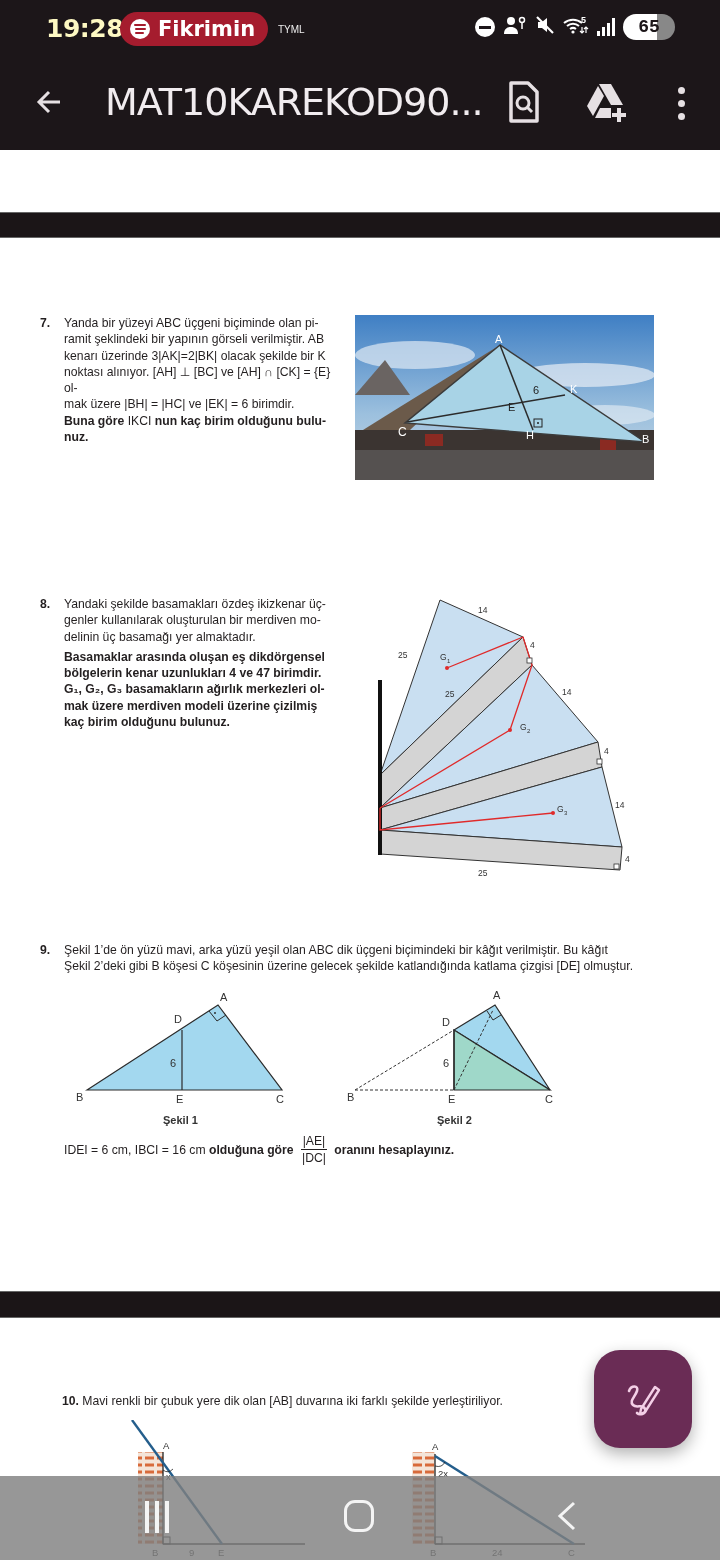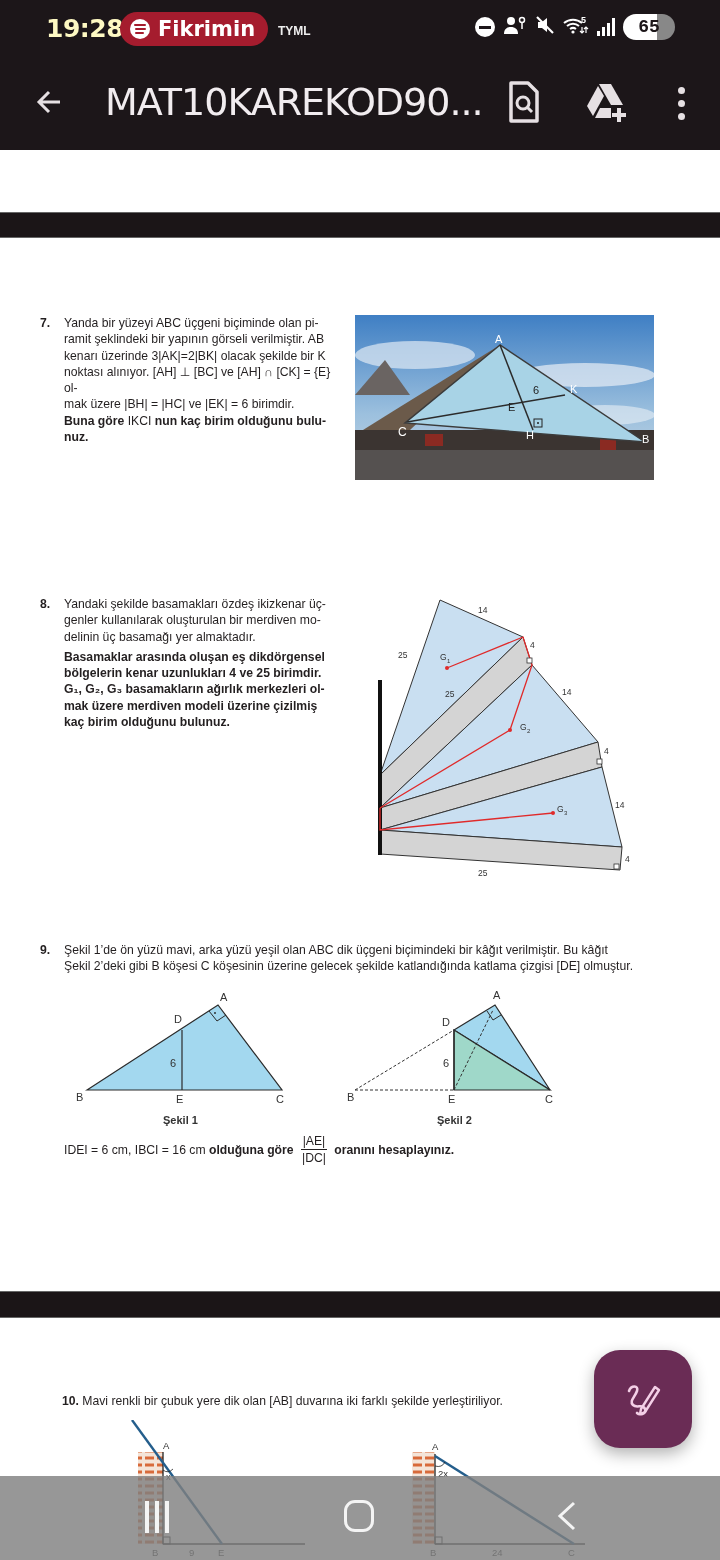--- a/index.html
+++ b/index.html
@@ -6,21 +6,21 @@
   html, body { width: 720px; height: 1560px; overflow: hidden; background: #ffffff; }
   body { position: relative; font-family: "Liberation Sans", sans-serif; color: #231f20; }
 
   
   .status-bar { position: absolute; left: 0; top: 0; width: 720px; height: 60px; background: #1c1619; }
   .clock { position: absolute; left: 46px; top: 14px; font-size: 25px; font-weight: bold; color: #fef9c3; font-family: "DejaVu Sans", sans-serif; letter-spacing: -0.5px; }
   .media-pill { position: absolute; left: 120px; top: 12px; height: 34px; width: 148px; border-radius: 17px; background: #a51c2e; display: flex; align-items: center; padding-left: 10px; }
   .spotify-icon { width: 20px; height: 20px; border-radius: 50%; background: #fff; position: relative; margin-right: 8px; }
   .spotify-icon i { position: absolute; left: 4px; height: 2px; background: #a51c2e; border-radius: 2px; }
   .media-pill .label { color: #fff; font-size: 21px; font-weight: bold; font-family: "DejaVu Sans", sans-serif; }
-  .carrier { position: absolute; left: 278px; top: 24px; font-size: 12px; color: #eee; font-weight: bold; }
+  .carrier { position: absolute; left: 278px; top: 24px; font-size: 10px; color: #eee; font-weight: normal; }
   .status-icons { position: absolute; right: 45px; top: 14px; display: flex; align-items: center; gap: 8px; }
   .st-icon { color: #fff; font-size: 18px; line-height: 22px; font-family: "DejaVu Sans", sans-serif; }
   .dnd-icon { width: 20px; height: 20px; border-radius: 50%; background: #fff; position: relative; }
   .dnd-icon::after { content: ""; position: absolute; left: 4px; top: 9px; width: 12px; height: 3px; background: #1c1619; }
   .signal-icon { display: flex; align-items: flex-end; gap: 2px; height: 18px; }
   .signal-icon i { width: 3px; background: #fff; display: block; }
   .battery { width: 52px; height: 26px; border-radius: 13px; background: linear-gradient(90deg, #fff 0 65%, #888 65% 100%); color: #1c1619; font-weight: bold; font-size: 18px; display: flex; align-items: center; justify-content: center; font-family: Liberation Mono, monospace; }
 
   
   .app-bar { position: absolute; left: 0; top: 60px; width: 720px; height: 90px; background: #1c1619; }
@@ -180,21 +180,21 @@
 </div>
 
 <div class="q-text" style="left:40px;top:596px;width:300px;">
   <div style="position:relative;padding-left:24px;">
     <span class="q-num" style="position:absolute;left:0;top:0;">8.</span>
     <div>Yandaki şekilde basamakları özdeş ikizkenar üç-</div>
     <div>genler kullanılarak oluşturulan bir merdiven mo-</div>
     <div>delinin üç basamağı yer almaktadır.</div>
     <div style="height:4px"></div>
     <div class="b">Basamaklar arasında oluşan eş dikdörgensel</div>
-    <div class="b">bölgelerin kenar uzunlukları 4 ve 25 birimdir.</div>
+    <div class="b">bölgelerin kenar uzunlukları 4 ve 47 birimdir.</div>
     <div class="b">G₁, G₂, G₃ basamakların ağırlık merkezleri ol-</div>
     <div class="b">mak üzere merdiven modeli üzerine çizilmiş</div>
     <div class="b">kaç birim olduğunu bulunuz.</div>
   </div>
 </div>
 
 <div class="figure" style="left:370px;top:590px;width:280px;height:300px;">
   <svg width="280" height="300" viewBox="0 0 280 300">
     <g stroke="#333" stroke-width="1">
       <path d="M10 185 L70 10 L153 47 Z" fill="#c9dff1"></path>

